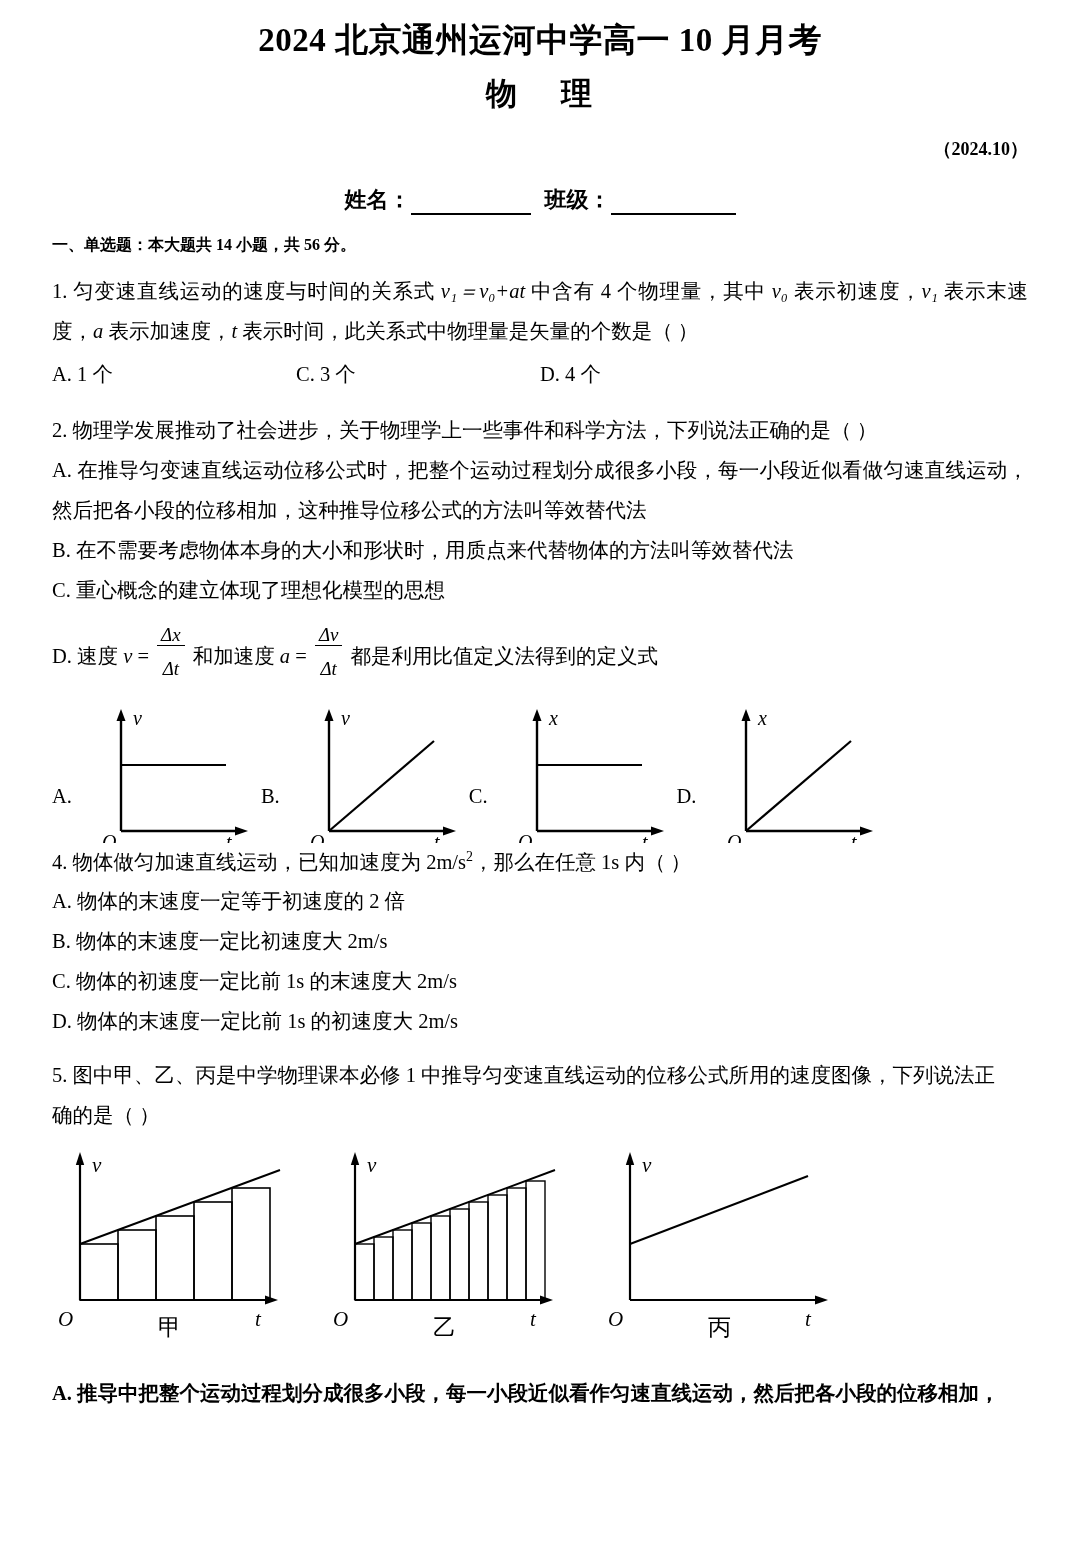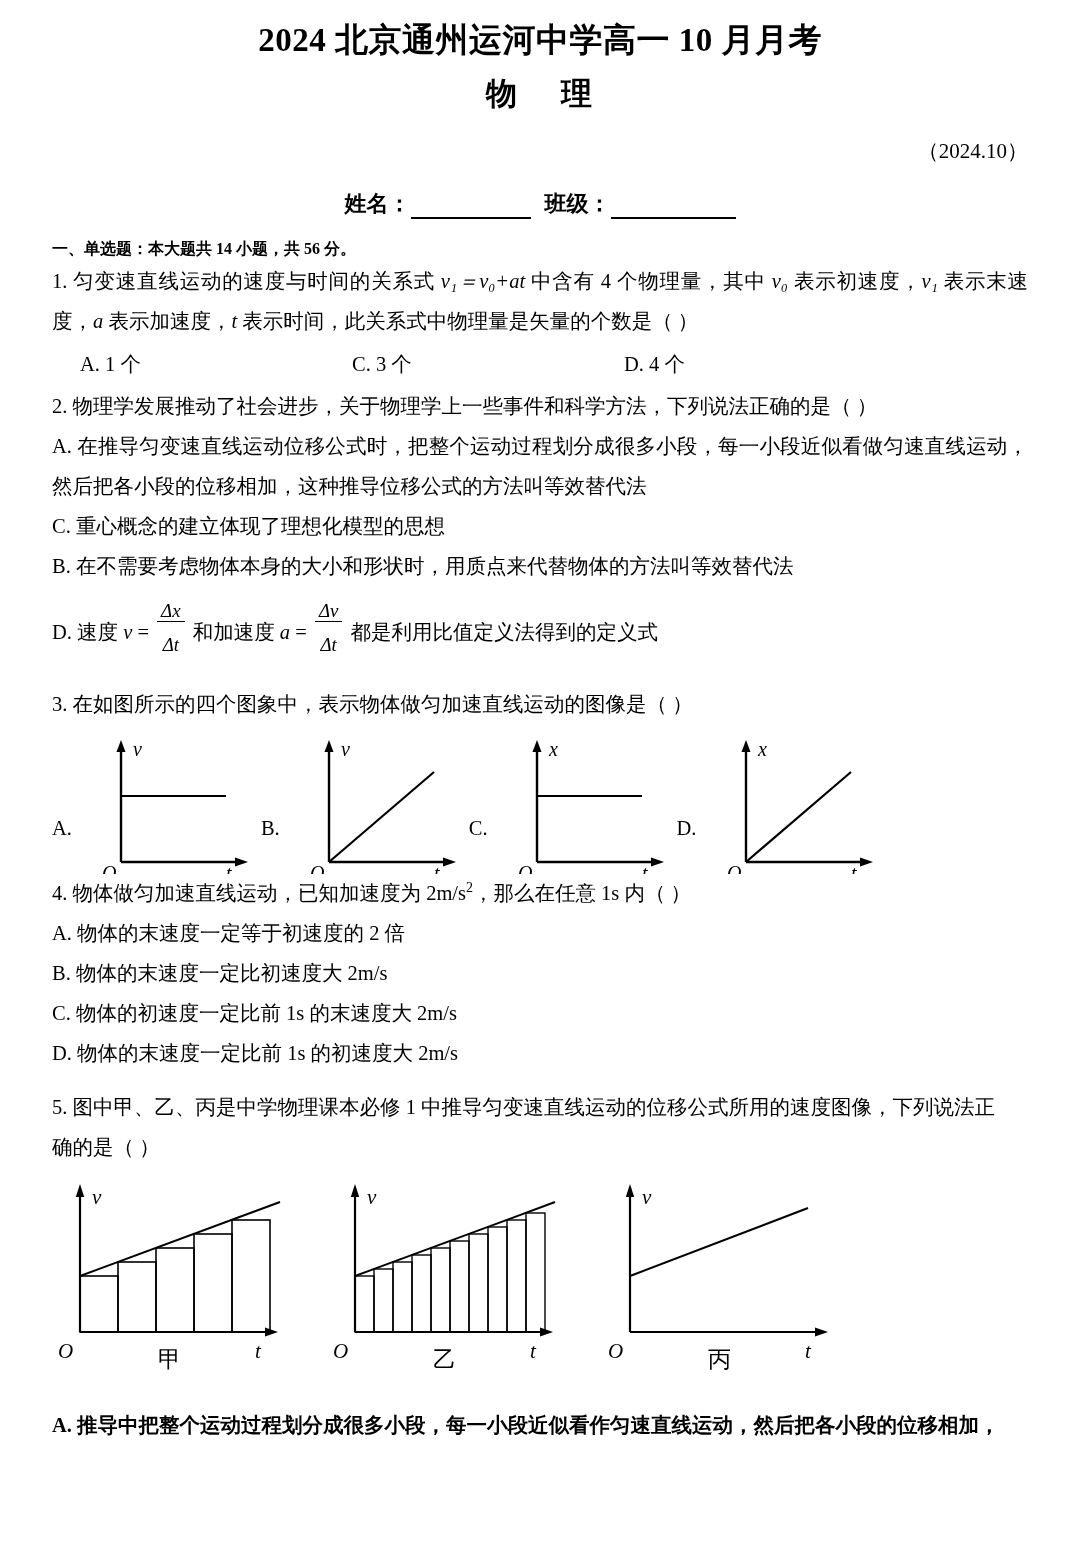--- a/index.html
+++ b/index.html
@@ -35,22 +35,22 @@
   .doc-subject {
     text-align: center;
     font-size: 31px;
     font-weight: bold;
     margin: 10px 0 0 0;
     letter-spacing: 2px;
   }
   .doc-subject .gap { display: inline-block; width: 42px; }
   .doc-date {
     text-align: right;
-    font-size: 21px;
-    font-weight: normal;
+    font-size: 18px;
+    font-weight: bold;
     margin: 22px 52px 12px 0;
   }
   .name-line {
     text-align: center;
     font-size: 22px;
     font-weight: bold;
     margin: 24px 0 4px 0;
   }
   .blank-rule {
     display: inline-block;
@@ -66,28 +66,28 @@
     font-size: 16px;
     font-weight: bold;
     margin: 20px 0 0 52px;
   }
   .q-line {
     font-size: 20.5px;
     line-height: 1.95;
     margin: 0 52px 0 52px;
     text-align: justify;
   }
-  .q-block { margin-top: 2px; }
+  .q-block { margin-top: 16px; }
   .opt-row {
     display: flex;
     font-size: 20.5px;
     margin: 4px 52px 0 52px;
     line-height: 1.95;
   }
-  .opt-row > div { width: 25%; margin-left: 28px; }
+  .opt-row > div { width: 25%; }
   em.var {
     font-family: "Liberation Serif", serif;
     font-style: italic;
   }
   sup { font-size: 0.68em; }
 
   
   .frac {
     display: inline-block;
     vertical-align: middle;
@@ -153,27 +153,26 @@
   </div>
 
   <div class="opt-row">
     <div>A. 1 个</div>
     <div>C. 3 个</div>
     <div>D. 4 个</div>
   </div>
 
   <div class="q-line q-block">2. 物理学发展推动了社会进步，关于物理学上一些事件和科学方法，下列说法正确的是（      ）</div>
   <div class="q-line">A. 在推导匀变速直线运动位移公式时，把整个运动过程划分成很多小段，每一小段近似看做匀速直线运动，然后把各小段的位移相加，这种推导位移公式的方法叫等效替代法</div>
+  <div class="q-line">B. 在不需要考虑物体本身的大小和形状时，用质点来代替物体的方法叫等效替代法</div>
   <div class="q-line">C. 重心概念的建立体现了理想化模型的思想</div>
-  <div class="q-line">B. 在不需要考虑物体本身的大小和形状时，用质点来代替物体的方法叫等效替代法</div>
   <div class="q-line" style="margin-top:14px;">
     <span>D. 速度 </span><em class="var">v</em><span> = </span><span class="frac"><span class="num">Δx</span><span class="den">Δt</span></span><span> 和加速度 </span><em class="var">a</em><span> = </span><span class="frac"><span class="num">Δv</span><span class="den">Δt</span></span><span> 都是利用比值定义法得到的定义式</span>
   </div>
 
-  <div class="q-line" style="margin-top:16px;">3. 在如图所示的四个图象中，表示物体做匀加速直线运动的图像是（   ）</div>
 
   <div class="fig-row">
 
     <div class="fig-cell">
       <div class="fig-label">A.</div>
       <svg width="185" height="140" viewBox="0 0 185 140">
         <line x1="45" y1="128" x2="45" y2="14" stroke="#000" stroke-width="2.4"></line>
         <polygon points="45,6 40.5,18 49.5,18" fill="#000"></polygon>
         <line x1="45" y1="128" x2="163" y2="128" stroke="#000" stroke-width="2.4"></line>
         <polygon points="172,128 159,123.5 159,132.5" fill="#000"></polygon>

